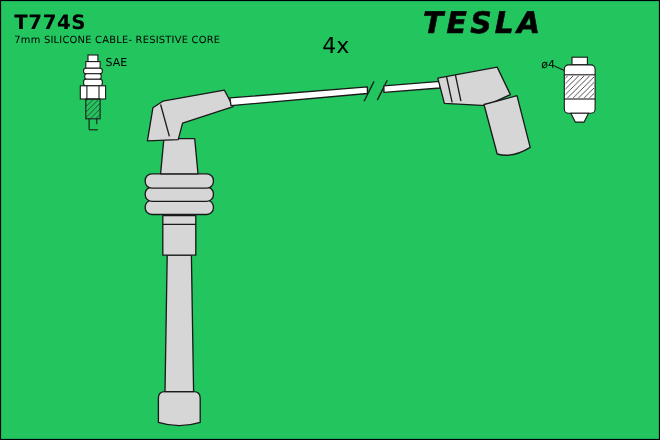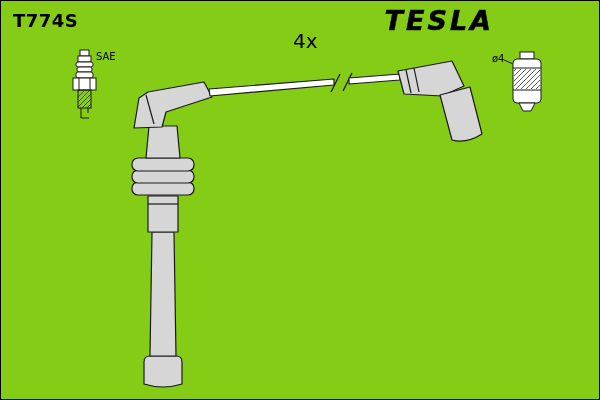--- a/index.html
+++ b/index.html
@@ -1,17 +1,17 @@
 <!DOCTYPE html>
 <html><head>
 <meta charset="utf-8">
 <style>
   html,body{margin:0;padding:0;background:#fff;}
   #canvas{
-    position:relative;width:600px;height:400px;background:#84cc16;
+    position:relative;width:600px;height:400px;background:#22c55e;
     font-family:"DejaVu Sans","Liberation Sans",sans-serif;overflow:hidden;
   }
   .frame{position:absolute;inset:0;border:1px solid #000;pointer-events:none;}
   .part-number{
     position:absolute;left:13px;top:10px;font-size:18px;font-weight:bold;color:#000;
     letter-spacing:.5px;
   }
   .subtitle{
     position:absolute;left:13px;top:32px;font-size:9px;color:#000;letter-spacing:.2px;
   }
@@ -19,20 +19,21 @@
   .qty{font-size:20px;}
   .small-label{font-size:10px;}
   .brand{font-size:27px;font-weight:bold;font-style:italic;letter-spacing:3px;}
 </style>
 </head>
 <body>
 
 <div id="canvas">
 
   <div class="part-number">T774S</div>
+  <div class="subtitle">7mm SILICONE CABLE- RESISTIVE CORE</div>
 
   <svg width="600" height="400" viewBox="0 0 600 400">
     <defs>
       <pattern id="stripes" width="6" height="4.6" patternUnits="userSpaceOnUse">
         <rect width="6" height="3.1" fill="#0d0d0d"></rect>
         <rect y="3.1" width="6" height="1.5" fill="#ffffff"></rect>
       </pattern>
       <pattern id="hatch" width="5" height="5" patternUnits="userSpaceOnUse">
         <path d="M0,5 L5,0" stroke="#333" stroke-width="0.8"></path>
       </pattern>

